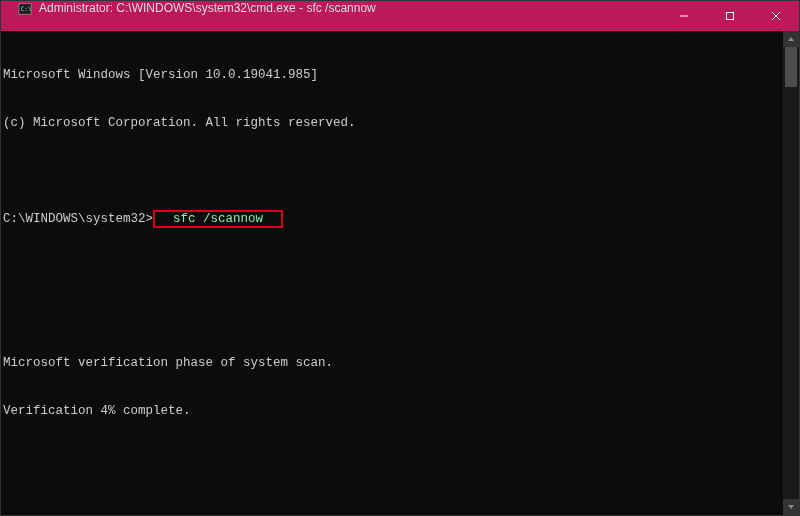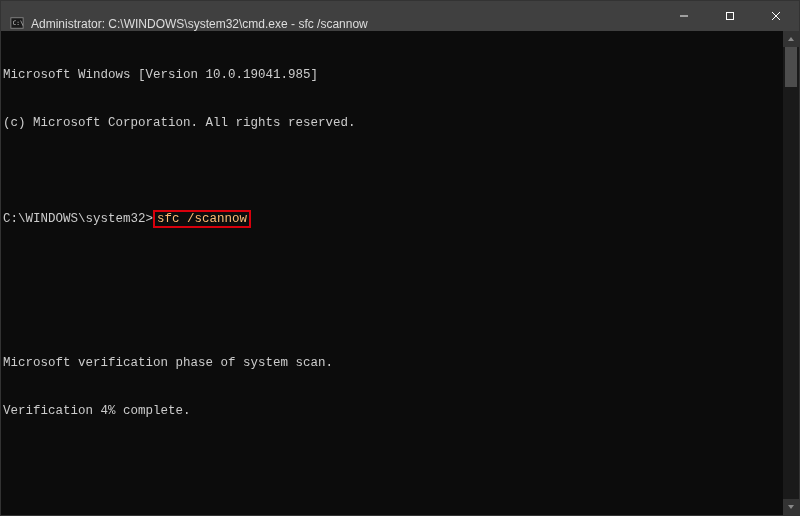--- a/index.html
+++ b/index.html
@@ -17,24 +17,24 @@
     .window {
       width: 800px;
       height: 516px;
       background: #0c0c0c;
       display: flex;
       flex-direction: column;
       border: 1px solid #333;
     }
     .titlebar {
       height: 30px;
-      background: #404040;
+      background: #be185d;
       display: flex;
-      align-items: flex-end;
-      padding-left: 8px;
+      align-items: flex-start;
+      padding-left: 16px;
       color: #ccc;
       font-size: 12px;
       font-family: 'Segoe UI', sans-serif;
     }
     .titlebar .icon {
       width: 16px;
       height: 16px;
       margin-right: 6px;
       display: flex;
       align-items: center;
@@ -76,22 +76,22 @@
       font-size: 12.5px;
       line-height: 16px;
       font-family: Consolas, 'Courier New', monospace;
       white-space: pre;
     }
     .terminal .line {
       display: block;
     }
     .highlighted-cmd {
       border: 2px solid #d8000c;
-      padding: 0 2px;
-      color: #fdba74;
+      padding: 0 18px;
+      color: #86efac;
     }
     .scrollbar {
       width: 16px;
       background: #1a1a1a;
       display: flex;
       flex-direction: column;
     }
     .scroll-arrow {
       height: 16px;
       background: #333;

